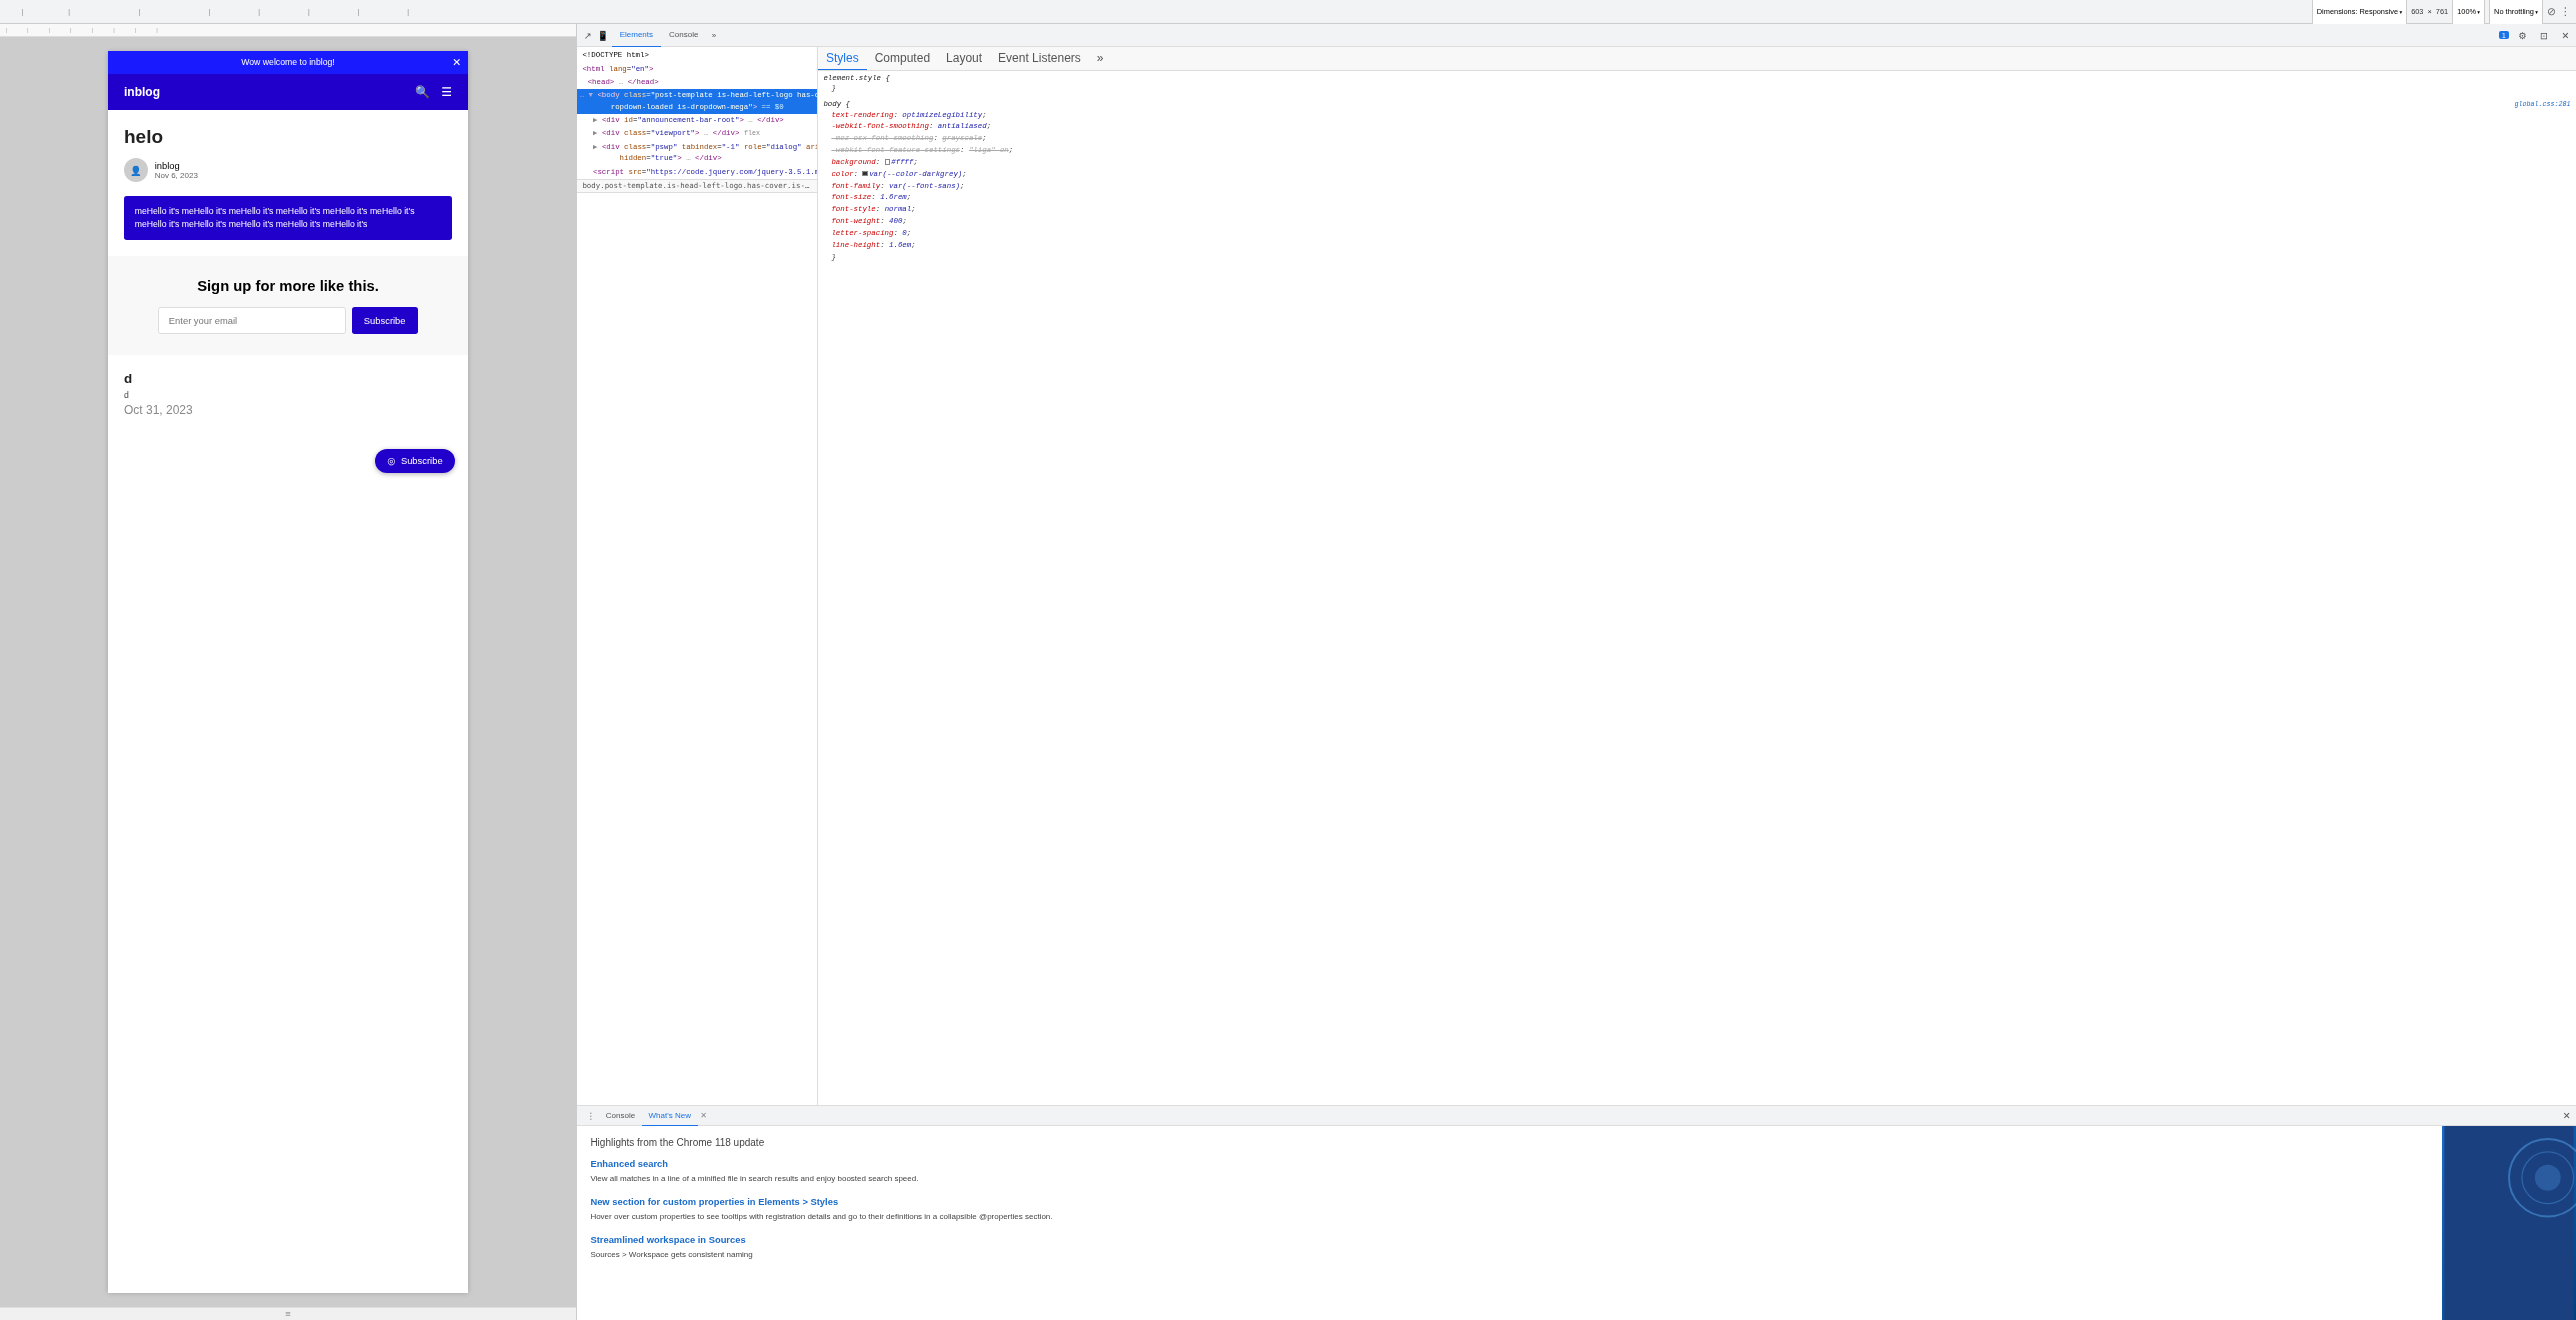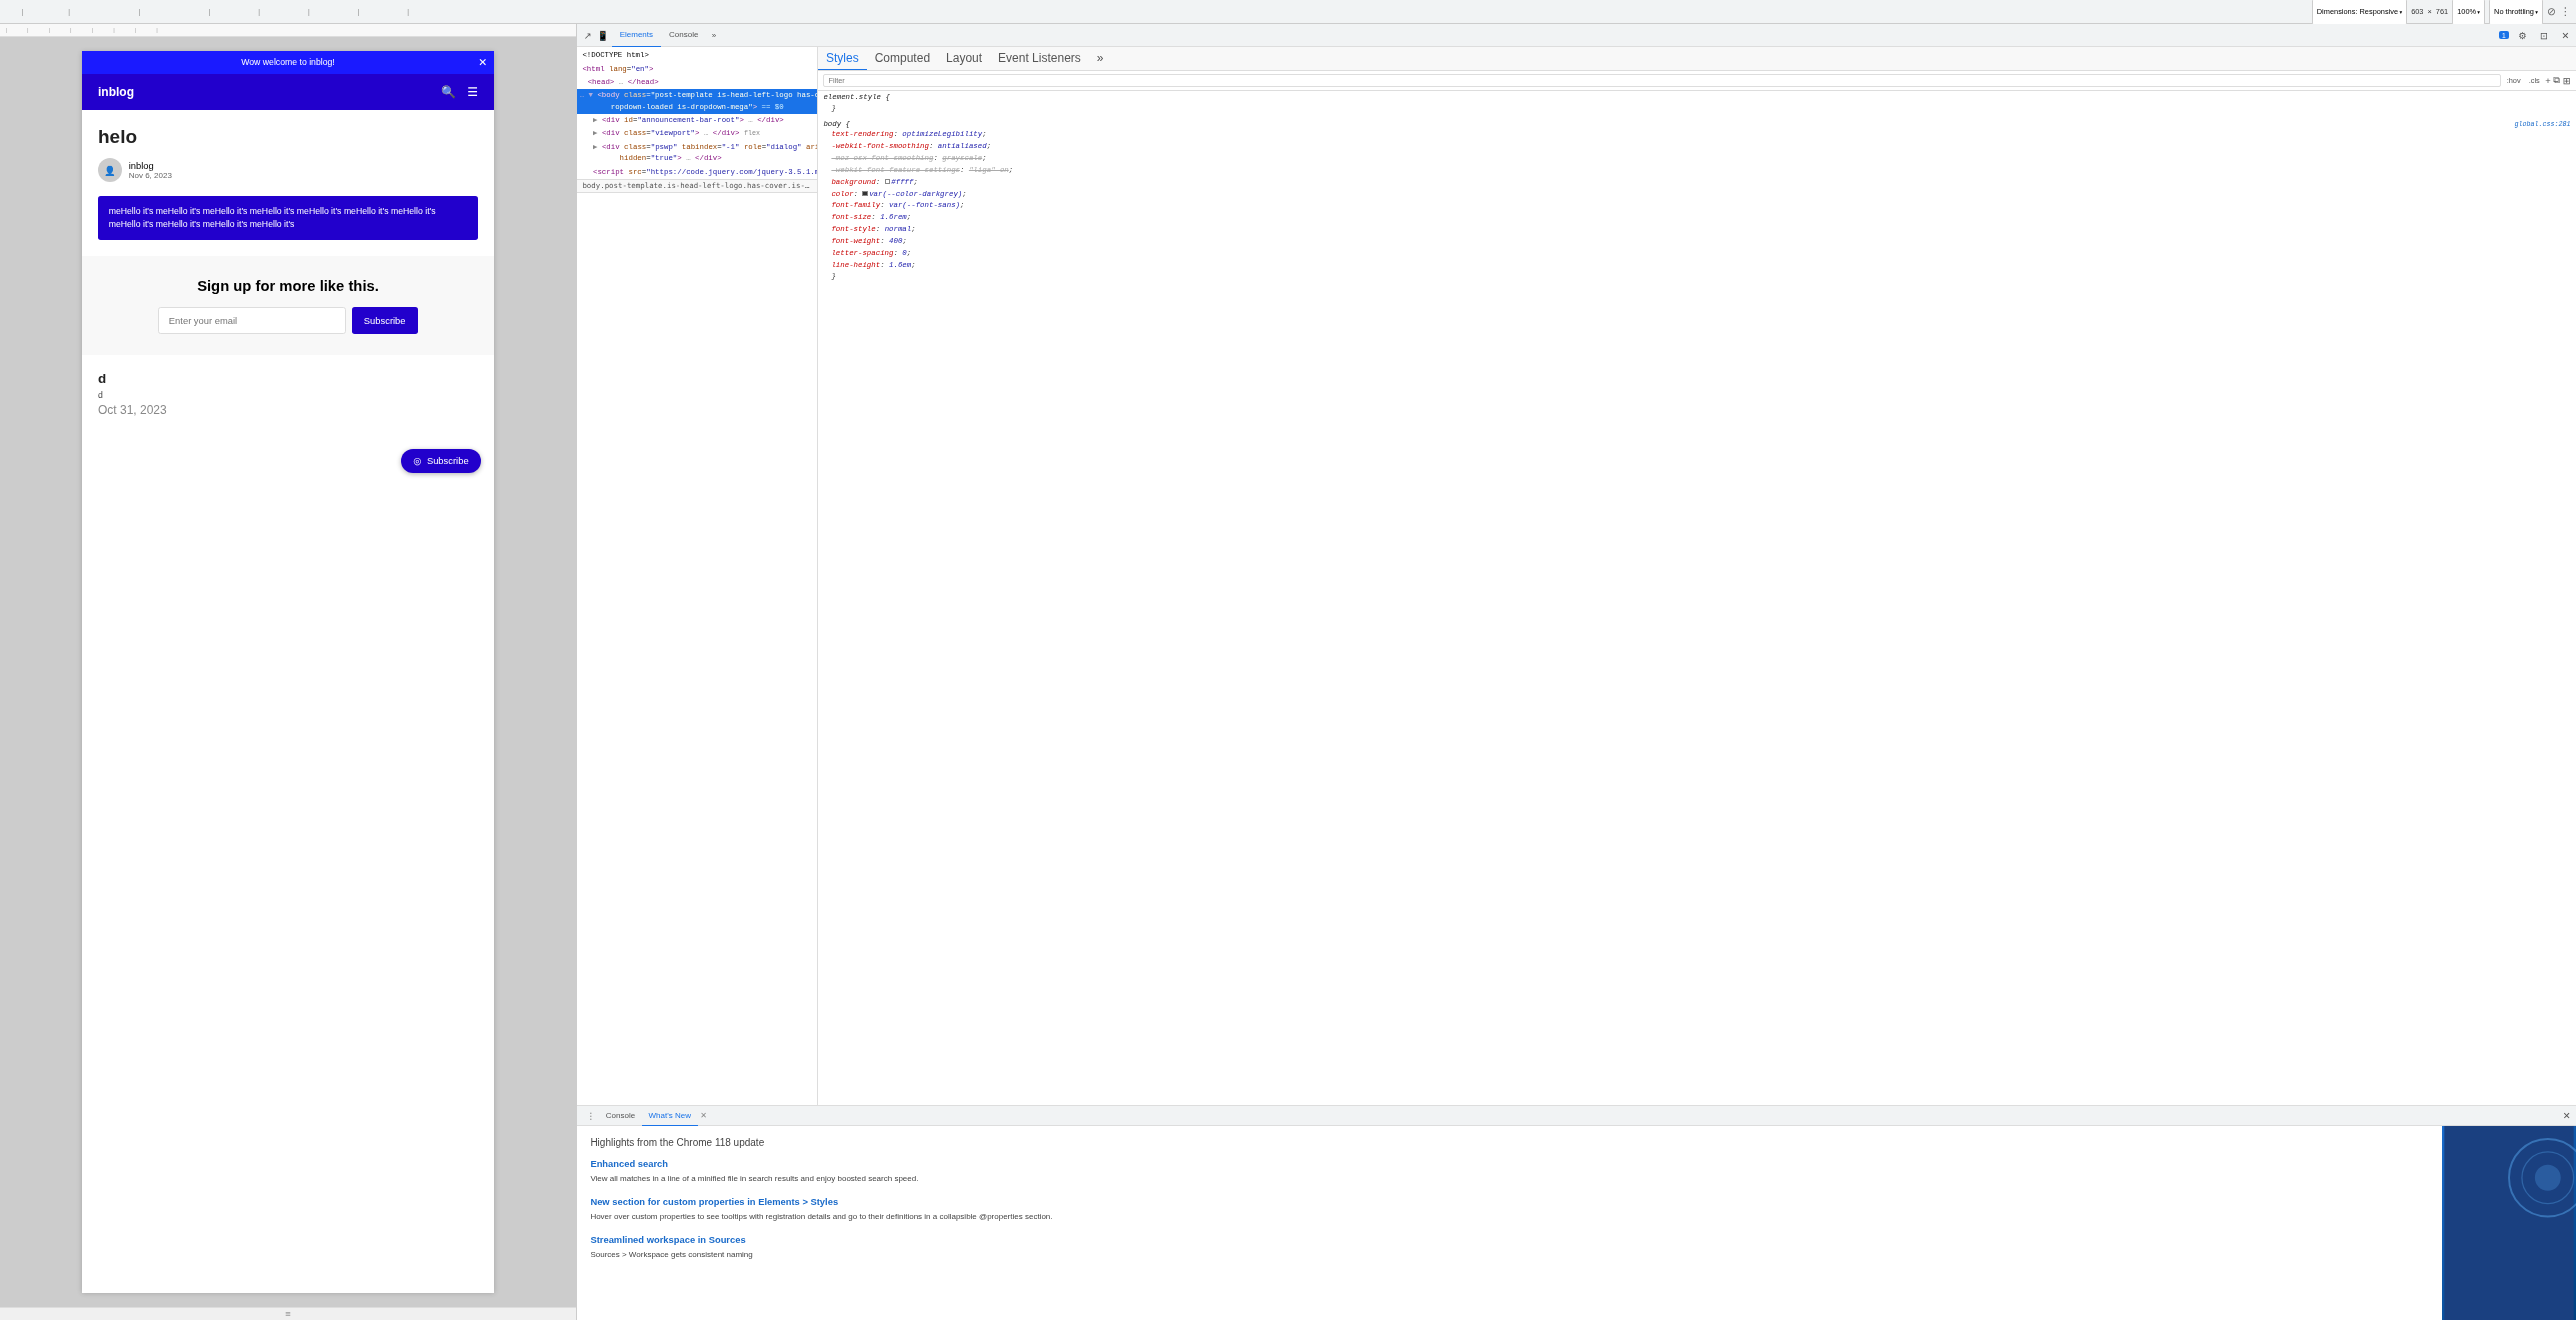--- a/index.html
+++ b/index.html
@@ -32,21 +32,21 @@
       background: #f8f8f8; height: 13.4px; border-bottom: 0.7px solid #ddd;
       display: flex; align-items: center; padding: 0 5.4px; font-size: 6px; color: #888;
     }
     .preview-content {
       flex: 1; overflow: auto; display: flex; justify-content: center; padding: 13.4px 0;
       background: #ccc;
     }
 
     
     .blog-site {
-      width: 412px; background: white; box-shadow: 0 1.3px 5.4px rgba(0,0,0,0.2);
+      width: 360px; background: white; box-shadow: 0 1.3px 5.4px rgba(0,0,0,0.2);
       position: relative; min-height: 470px;
     }
     .blog-announcement {
       background: #1a1aff; color: white; text-align: center;
       padding: 6.7px; font-size: 8.7px; position: relative;
     }
     .blog-announcement .close-btn {
       position: absolute; right: 6.7px; top: 50%; transform: translateY(-50%);
       background: none; border: none; color: white; font-size: 10.7px; cursor: pointer;
     }
@@ -344,28 +344,20 @@
       </div>
 
       <div class="styles-panel">
         <div class="styles-tabs">
           <div class="styles-tab active">Styles</div>
           <div class="styles-tab">Computed</div>
           <div class="styles-tab">Layout</div>
           <div class="styles-tab">Event Listeners</div>
           <div class="styles-tab">»</div>
         </div>
-        <div class="styles-filter">
-          <input type="text" placeholder="Filter" style="">
-          <span style="font-size:7.4px;color:#555;cursor:pointer;padding:0 2.7px">:hov</span>
-          <span style="font-size:7.4px;color:#555;cursor:pointer;padding:0 2.7px">.cls</span>
-          <span style="font-size:9.4px;cursor:pointer;color:#555">+</span>
-          <span style="font-size:9.4px;cursor:pointer;color:#555">⧉</span>
-          <span style="font-size:9.4px;cursor:pointer;color:#555">⊞</span>
-        </div>
         <div class="styles-content">
 
           <div class="style-rule">
             <div class="style-selector">element.style {</div>
             <div class="style-prop">}</div>
           </div>
 
           <div class="style-rule">
             <div class="style-selector">
               body {

